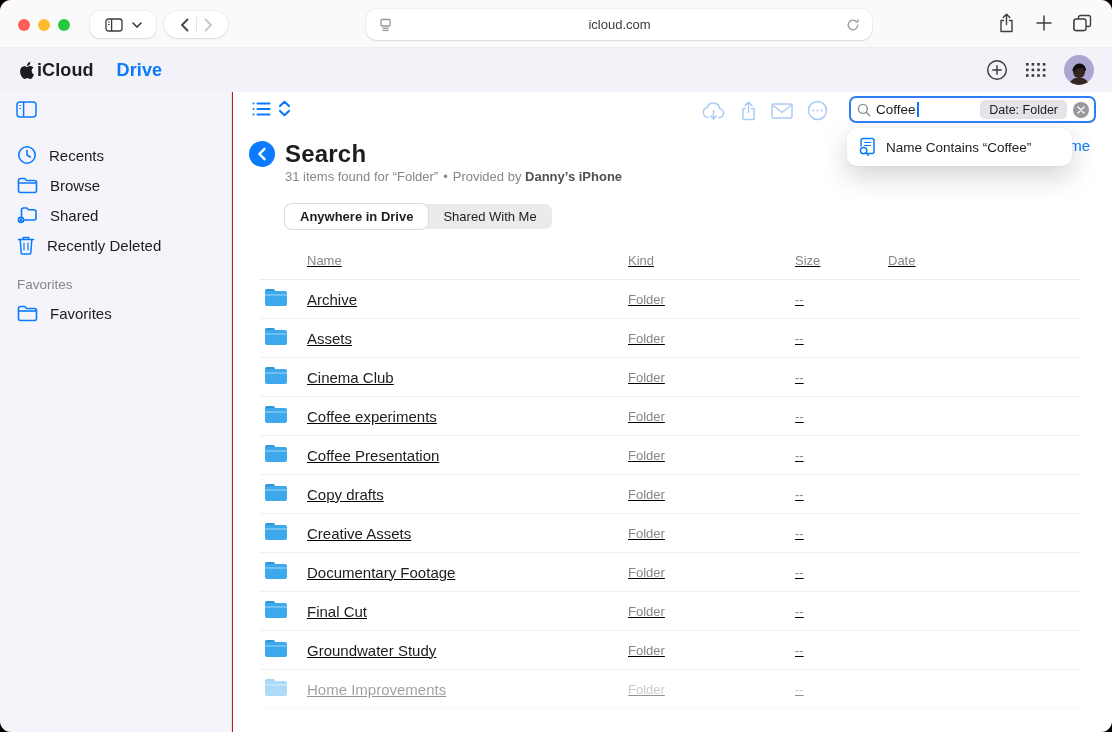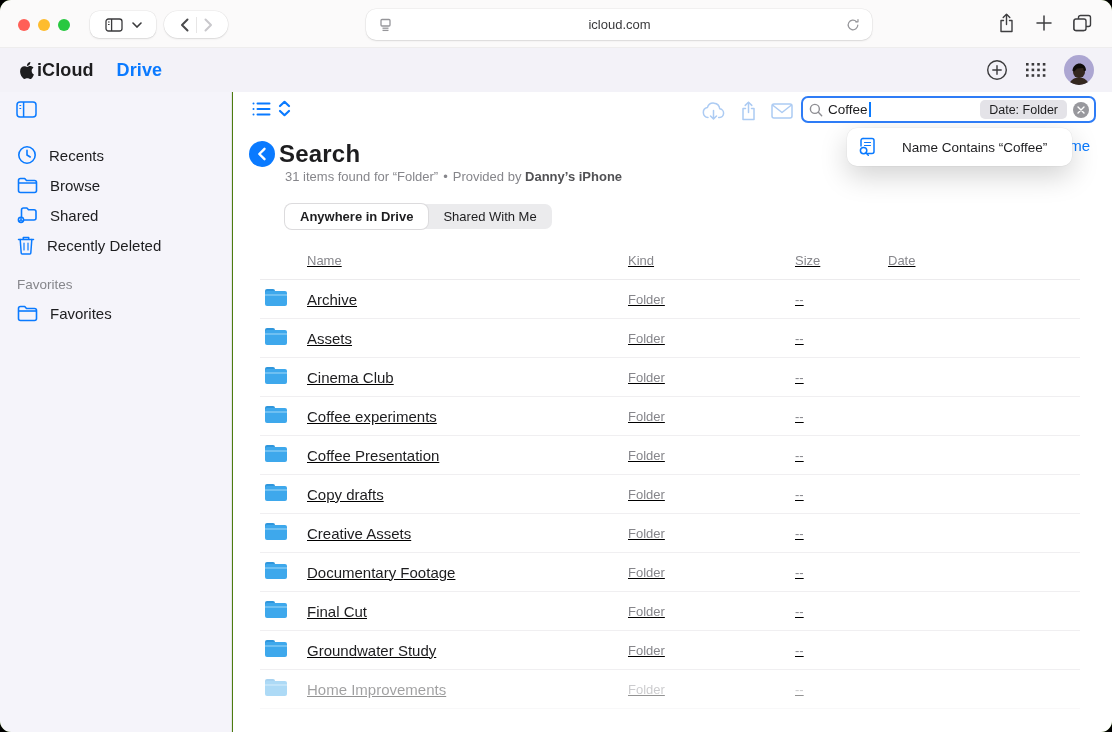--- a/index.html
+++ b/index.html
@@ -1,18 +1,18 @@
 <!DOCTYPE html>
 <html><head>
 <meta charset="utf-8">
 <style>
   html,body{margin:0;padding:0;background:#000;}
   *{box-sizing:border-box;font-family:"Liberation Sans","DejaVu Sans",sans-serif;}
   .stage{position:relative;width:1112px;height:732px;background:#000;overflow:hidden;}
-  .frame{position:absolute;inset:0;border-radius:11px;overflow:hidden;background:#4d7c0f;padding-left:12px;}
+  .frame{position:absolute;inset:0;border-radius:11px;overflow:hidden;background:#b91c1c;padding-left:12px;}
 
   
   .browser-bar{position:absolute;top:0;left:0;right:0;height:48px;background:#FBFAFA;border-bottom:1px solid rgba(0,0,0,0.05);}
   .traffic{position:absolute;left:18px;top:19px;display:flex;gap:8px;}
   .tl{width:12px;height:12px;border-radius:50%;}
   .pill{position:absolute;top:11px;height:27px;background:#fff;border-radius:9px;
         box-shadow:0 0 0 .5px rgba(0,0,0,.07),0 1px 2px rgba(0,0,0,.10);
         display:flex;align-items:center;justify-content:center;}
   .pill-sidebar{left:90px;width:66px;gap:9px;}
   .pill-nav{left:164px;width:64px;border-radius:14px;gap:0;}
@@ -41,35 +41,35 @@
   .sb-list{position:absolute;top:48px;left:0;right:0;}
   .sb-item{height:30px;display:flex;align-items:center;padding-left:17px;gap:12px;color:#0A7AFF;}
   .sb-item .lbl{color:#1D1D1F;font-size:15px;}
   .sb-heading{margin:14px 0 4px 17px;font-size:13.5px;color:#86868B;height:20px;display:flex;align-items:center;}
 
   
   .view-controls{position:absolute;top:8px;left:19px;display:flex;gap:7px;align-items:center;color:#0A7AFF;}
   .actions{position:absolute;top:8px;right:284px;display:flex;gap:14px;align-items:center;color:#ACCBF3;}
 
   
-  .search-field{position:absolute;top:4px;right:16px;width:295px;height:27px;border:2px solid #2E7CF6;border-radius:7px;
+  .search-field{position:absolute;top:4px;right:16px;width:247px;height:27px;border:2px solid #2E7CF6;border-radius:7px;
       background:#fff;display:flex;align-items:center;padding:0 5px 0 6px;z-index:3;}
   .search-query{font-size:13.5px;color:#1D1D1F;margin-left:5px;}
   .caret{display:inline-block;width:2px;height:15px;background:#0A7AFF;margin-left:1px;vertical-align:middle;}
   .token{margin-left:auto;background:#E4E3E8;border-radius:5px;font-size:12.5px;color:#1D1D1F;padding:2.5px 9px;white-space:nowrap;}
   .clear-btn{width:16px;height:16px;border-radius:50%;background:#98989D;color:#fff;display:flex;align-items:center;justify-content:center;margin-left:6px;flex:none;}
 
   
   .popover{position:absolute;top:36px;right:40px;width:225px;height:38px;background:#fff;border-radius:10px;z-index:2;
-      box-shadow:0 0 0 .5px rgba(0,0,0,.05),0 10px 28px rgba(0,0,0,.18);display:flex;align-items:center;padding-left:12px;gap:26px;}
+      box-shadow:0 0 0 .5px rgba(0,0,0,.05),0 10px 28px rgba(0,0,0,.18);display:flex;align-items:center;padding-left:12px;gap:10px;}
   .popover .sug-text{font-size:13.5px;color:#1D1D1F;}
   .obscured-link{position:absolute;top:45px;right:22px;color:#0A7AFF;font-size:15px;z-index:1;}
 
   
-  .page-header{position:absolute;top:48px;left:16px;display:flex;align-items:center;gap:4px;}
+  .page-header{position:absolute;top:48px;left:16px;display:flex;align-items:center;gap:10px;}
   .back-btn{width:26px;height:26px;border-radius:50%;background:#0A7AFF;display:flex;align-items:center;justify-content:center;flex:none;}
   .page-title{font-size:24px;font-weight:700;color:#1D1D1F;letter-spacing:.2px;}
   .subtitle{position:absolute;top:77px;left:52px;font-size:13px;color:#86868B;}
   .subtitle .sep{margin:0 5px;}
   .subtitle .provider{font-weight:700;color:#515154;}
 
   
   .scope{position:absolute;top:112px;left:52px;height:25px;background:#EBEBED;border-radius:7px;display:flex;font-size:13px;color:#1D1D1F;}
   .seg{display:flex;align-items:center;padding:0 15px;border-radius:7px;white-space:nowrap;}
   .seg.selected{background:#fff;font-weight:700;box-shadow:0 0 0 1px #DCDBDD;}

